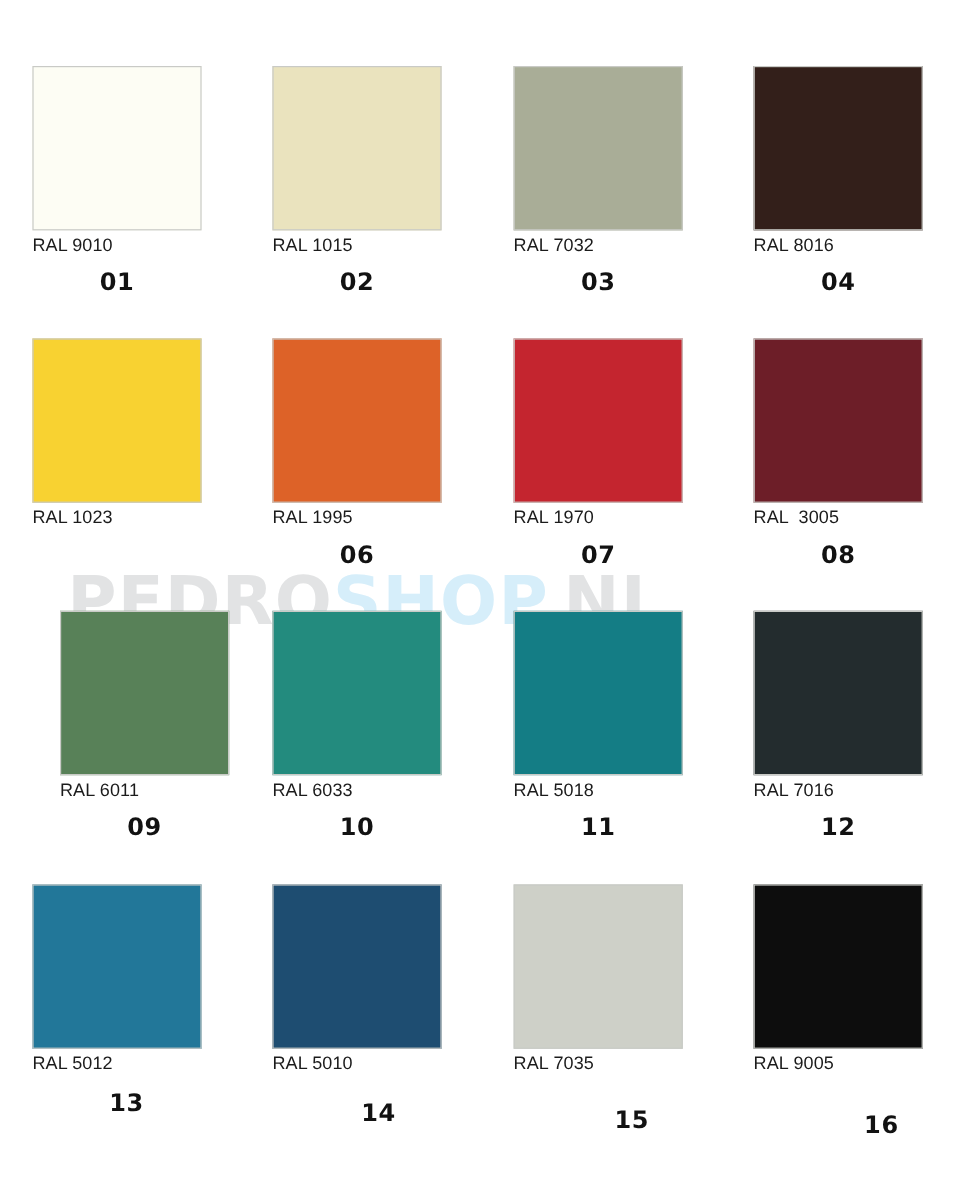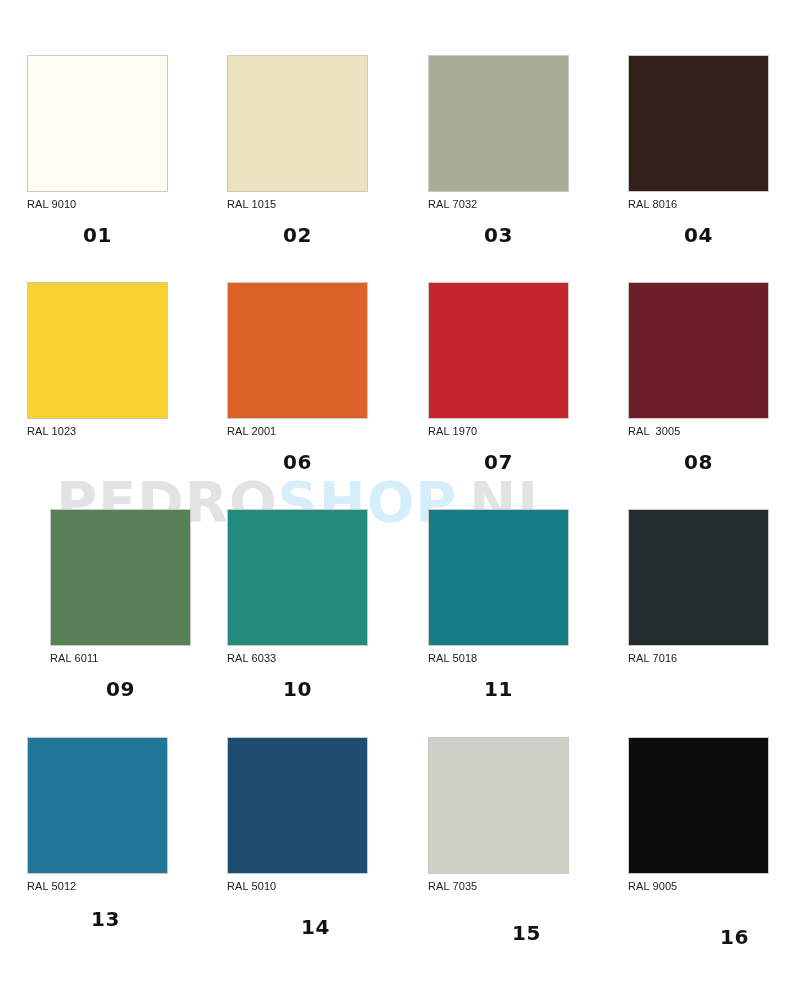--- a/index.html
+++ b/index.html
@@ -51,21 +51,21 @@
   }
   .chip {
     width: 141px;
     height: 137px;
     border: 1px solid #c9cac6;
     background: #ffffff;
   }
   .ral-label {
     margin-top: 5px;
     font-family: "Liberation Sans", sans-serif;
-    font-size: 11px;
+    font-size: 15px;
     font-weight: 400;
     color: #1b1b1b;
     letter-spacing: 0.1px;
     white-space: pre;
     line-height: 15px;
   }
   .index-num {
     width: 141px;
     margin-top: 8px;
     text-align: center;
@@ -111,21 +111,21 @@
         <div class="chip" style="background: rgb(51, 31, 26);"></div>
         <div class="ral-label">RAL 8016</div>
         <div class="index-num">04</div>
       </div>
       <div class="swatch-cell" style="left: 27px; top: 282px;">
         <div class="chip" style="background: rgb(248, 210, 49);"></div>
         <div class="ral-label">RAL 1023</div>
       </div>
       <div class="swatch-cell" style="left: 227px; top: 282px;">
         <div class="chip" style="background: rgb(221, 98, 40);"></div>
-        <div class="ral-label">RAL 2001</div>
+        <div class="ral-label">RAL 1995</div>
         <div class="index-num">06</div>
       </div>
       <div class="swatch-cell" style="left: 428px; top: 282px;">
         <div class="chip" style="background: rgb(196, 37, 47);"></div>
         <div class="ral-label">RAL 1970</div>
         <div class="index-num">07</div>
       </div>
       <div class="swatch-cell" style="left: 628px; top: 282px;">
         <div class="chip" style="background: rgb(109, 30, 40);"></div>
         <div class="ral-label">RAL  3005</div>
@@ -142,20 +142,21 @@
         <div class="index-num">10</div>
       </div>
       <div class="swatch-cell" style="left: 428px; top: 509px;">
         <div class="chip" style="background: rgb(20, 125, 133);"></div>
         <div class="ral-label">RAL 5018</div>
         <div class="index-num">11</div>
       </div>
       <div class="swatch-cell" style="left: 628px; top: 509px;">
         <div class="chip" style="background: rgb(35, 44, 46);"></div>
         <div class="ral-label">RAL 7016</div>
+        <div class="index-num">12</div>
       </div>
       <div class="swatch-cell shift-a" style="left: 27px; top: 737px;">
         <div class="chip" style="background: rgb(34, 119, 153);"></div>
         <div class="ral-label">RAL 5012</div>
         <div class="index-num">13</div>
       </div>
       <div class="swatch-cell shift-b" style="left: 227px; top: 737px;">
         <div class="chip" style="background: rgb(30, 77, 113);"></div>
         <div class="ral-label">RAL 5010</div>
         <div class="index-num">14</div>

